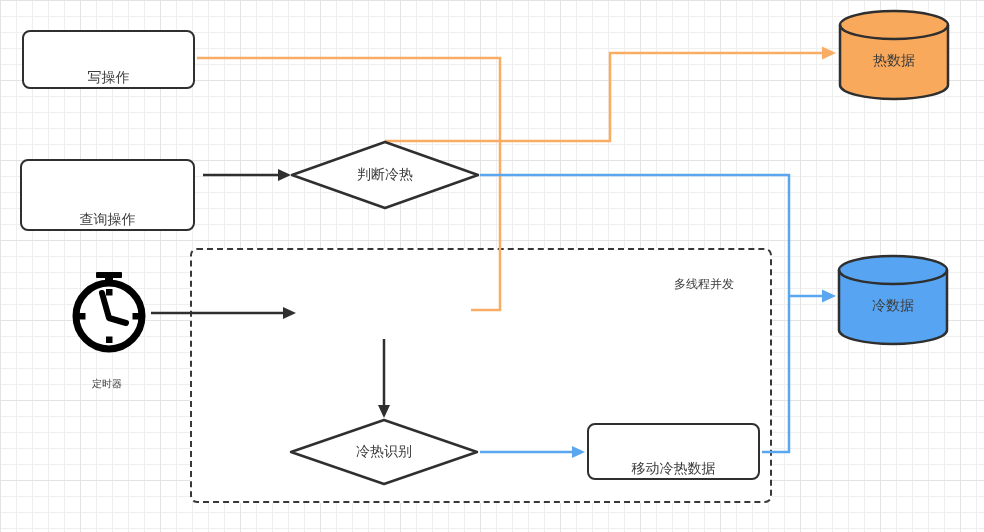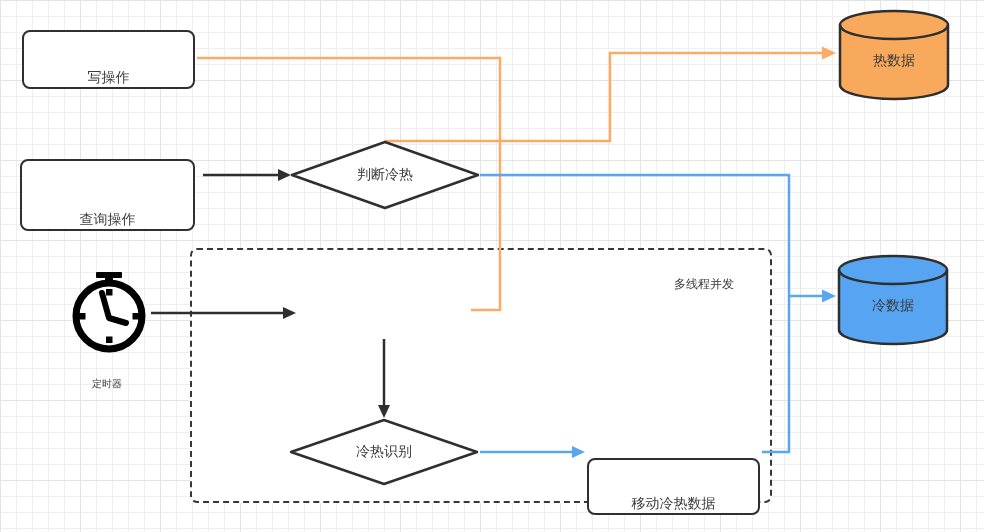--- a/index.html
+++ b/index.html
@@ -117,21 +117,21 @@
 
   <div class="node-rect" style="left:22px;top:30px;width:173px;height:59px;">
     <span>写操作</span>
   </div>
 
   <div class="node-rect" style="left:20px;top:147px;width:175px;height:72px;margin-top:12px;">
     <span>查询操作</span>
   </div>
 
 
-  <div class="node-rect" style="left:587px;top:423px;width:173px;height:57px;margin-top:35px;">
+  <div class="node-rect" style="left:587px;top:423px;width:173px;height:57px;">
     <span>移动冷热数据</span>
   </div>
 
   <div class="shape-wrap" style="left:290px;top:140px;width:190px;height:70px;">
     <svg width="190" height="70" viewBox="0 0 190 70">
       <polygon points="95,2 188,35 95,68 2,35" fill="#ffffff" style="stroke:var(--stroke)" stroke-width="2.5" stroke-linejoin="round"></polygon>
     </svg>
     <span class="shape-label">判断冷热</span>
   </div>
 

